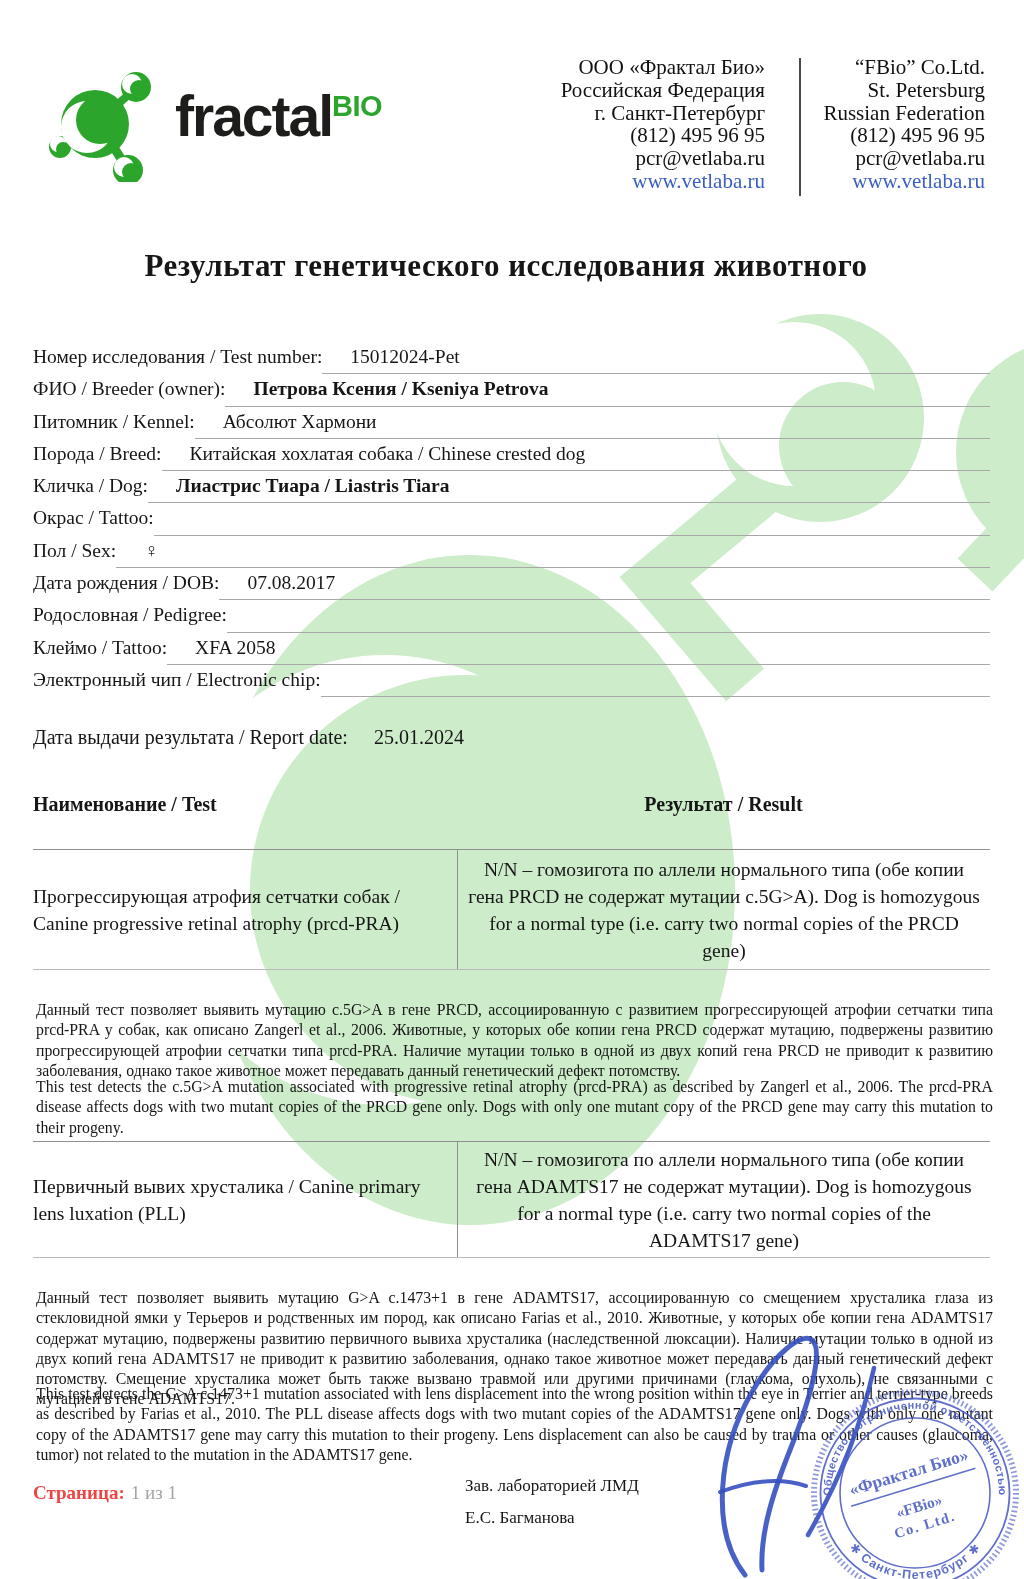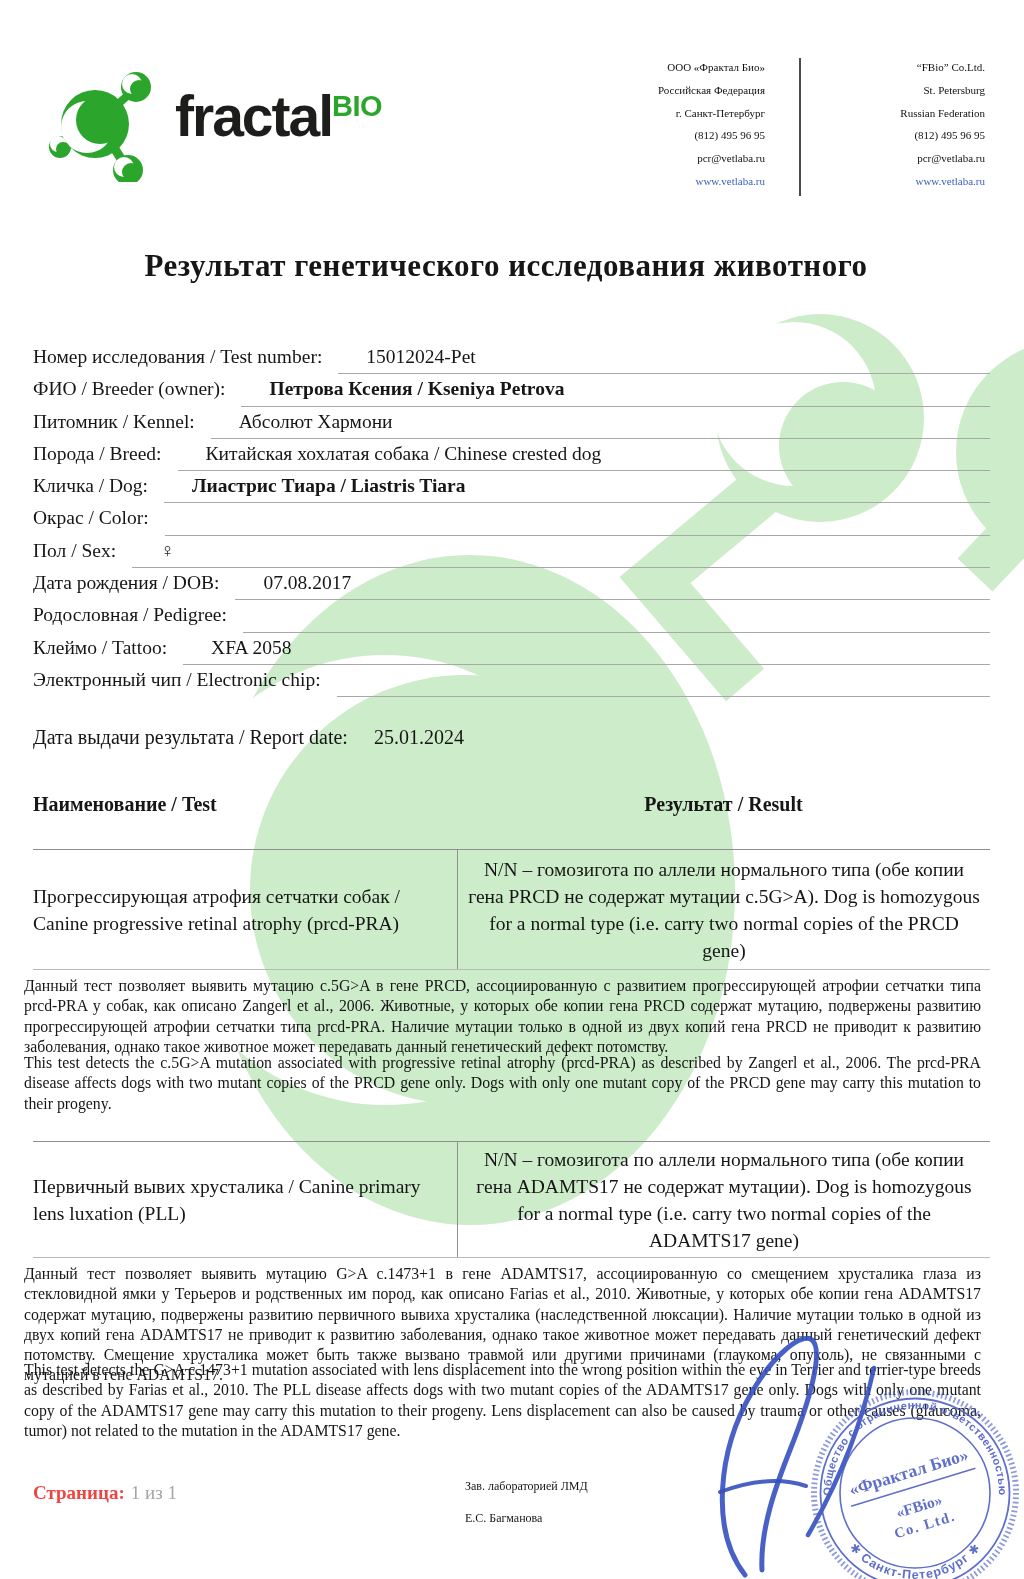--- a/index.html
+++ b/index.html
@@ -24,56 +24,56 @@
   .wm{fill:var(--watermark-green);}
   .wm-white{fill:#fff;}
   .wm-stroke{stroke:var(--watermark-green);fill:none;}
   .content{position:relative;z-index:1;}
   
   .logo-box{left:48px;top:60px;display:flex;align-items:flex-start;}
   .logo-word{font-family:"Liberation Sans","DejaVu Sans",sans-serif;font-size:57px;font-weight:700;
     color:#1d1d1b;letter-spacing:-2px;line-height:1;margin-left:15px;margin-top:28px;}
   .logo-bio{font-family:"Liberation Sans","DejaVu Sans",sans-serif;font-size:29px;font-weight:700;
     color:var(--brand-green);line-height:1;margin-top:32px;letter-spacing:-0.5px;}
-  .contact{top:56px;text-align:right;font-size:11px;line-height:22.8px;color:#111;}
+  .contact{top:56px;text-align:right;font-size:21px;line-height:22.8px;color:#111;}
   .contact-ru{right:259px;}
   .contact-en{right:39px;}
   .contact .link{color:var(--link-blue);text-decoration:none;display:inline-block;}
   .vdivider{left:799px;top:58px;width:2px;height:138px;background:#4a4a4a;}
   
   .doc-title{left:0;top:248px;width:1012px;text-align:center;font-size:31px;font-weight:700;letter-spacing:0.5px;}
   
   .fields{left:33px;top:342px;width:957px;}
-  .frow{display:flex;height:32.3px;font-size:19.5px;line-height:30px;gap:16px;}
+  .frow{display:flex;height:32.3px;font-size:19.5px;line-height:30px;}
   .frow .lbl{white-space:nowrap;}
   .frow .val{flex:1;border-bottom:1px solid var(--line-gray);padding-left:28px;white-space:nowrap;}
   .frow.bold-val .val{font-weight:700;}
   .report-date{left:33px;top:726px;font-size:20px;display:flex;}
   .report-date .val{padding-left:26px;}
   
   .res-head{left:33px;top:793px;width:957px;display:flex;font-size:20px;font-weight:700;}
   .res-head .h-test{width:424px;}
   .res-head .h-result{flex:1;text-align:center;}
   .trow{left:33px;width:957px;display:flex;border-top:1px solid var(--table-gray);
     border-bottom:1px solid #b9b9b9;box-sizing:border-box;font-size:19.5px;line-height:27px;}
   .trow .cell-test{width:424px;box-sizing:border-box;padding:6px 14px 6px 0;display:flex;align-items:center;}
   .trow .cell-result{flex:1;border-left:1px solid var(--table-gray);box-sizing:border-box;
     padding:6px 8px;display:flex;align-items:center;justify-content:center;text-align:center;}
   .trow1{top:849px;height:121px;}
   .trow2{top:1141px;height:117px;}
-  .desc{left:24px;width:957px;font-size:15.8px;line-height:20.3px;text-align:justify;}
+  .desc{left:36px;width:957px;font-size:15.8px;line-height:20.3px;text-align:justify;margin-top:24px;}
   .d1ru{top:976px;}
   .d1en{top:1053px;}
   .d2ru{top:1264px;}
   .d2en{top:1360px;}
   
   .page-num{left:33px;top:1482px;font-size:19px;color:var(--muted);}
   .page-num .pl{font-weight:700;color:#ef4444;}
   .page-num .pv{color:#a5a5a5;padding-left:6px;}
-  .signer{left:465px;top:1470px;font-size:12px;line-height:32px;}
+  .signer{left:465px;top:1470px;font-size:17px;line-height:32px;}
   #signature{left:690px;top:1330px;z-index:2;}
   #stamp{left:800px;top:1378px;z-index:3;}
   .st-stroke{stroke:var(--stamp-blue);fill:none;}
   .st-fill{fill:var(--stamp-blue);}
   .st-micro{stroke:var(--stamp-blue);fill:none;opacity:.7;}
   .st-ring-text{font-family:"Liberation Sans","DejaVu Sans",sans-serif;font-weight:700;}
   .st-center{font-family:"Liberation Serif","DejaVu Serif",serif;font-weight:700;}
   .sig-stroke{stroke:var(--sign-blue);fill:none;opacity:.9;}
 </style>
 </head>
@@ -161,21 +161,21 @@
       </div>
       <div class="frow">
         <span class="lbl">Порода / Breed:</span>
         <span class="val">Китайская хохлатая собака / Chinese crested dog</span>
       </div>
       <div class="frow bold-val">
         <span class="lbl">Кличка / Dog:</span>
         <span class="val">Лиастрис Тиара / Liastris Tiara</span>
       </div>
       <div class="frow">
-        <span class="lbl">Окрас / Color:</span>
+        <span class="lbl">Окрас / Tattoo:</span>
         <span class="val"></span>
       </div>
       <div class="frow">
         <span class="lbl">Пол / Sex:</span>
         <span class="val">♀</span>
       </div>
       <div class="frow">
         <span class="lbl">Дата рождения / DOB:</span>
         <span class="val">07.08.2017</span>
       </div>

